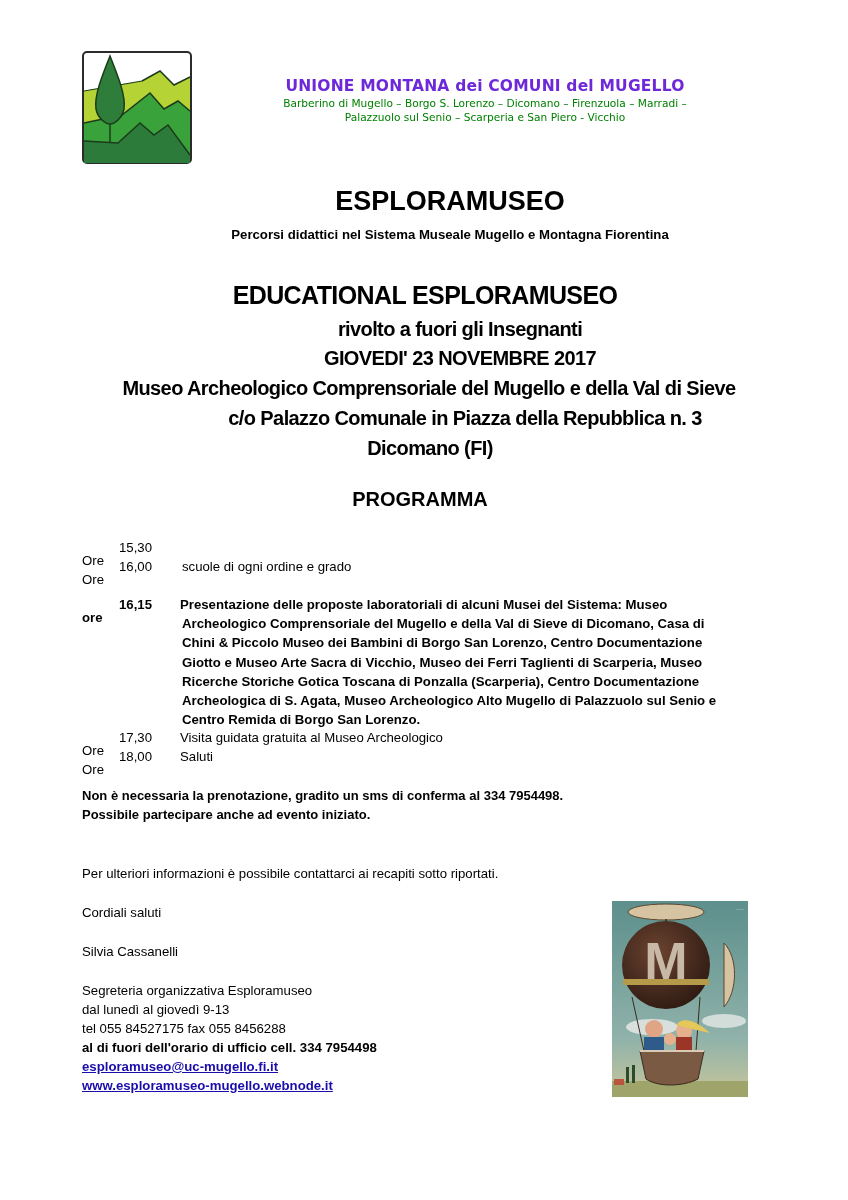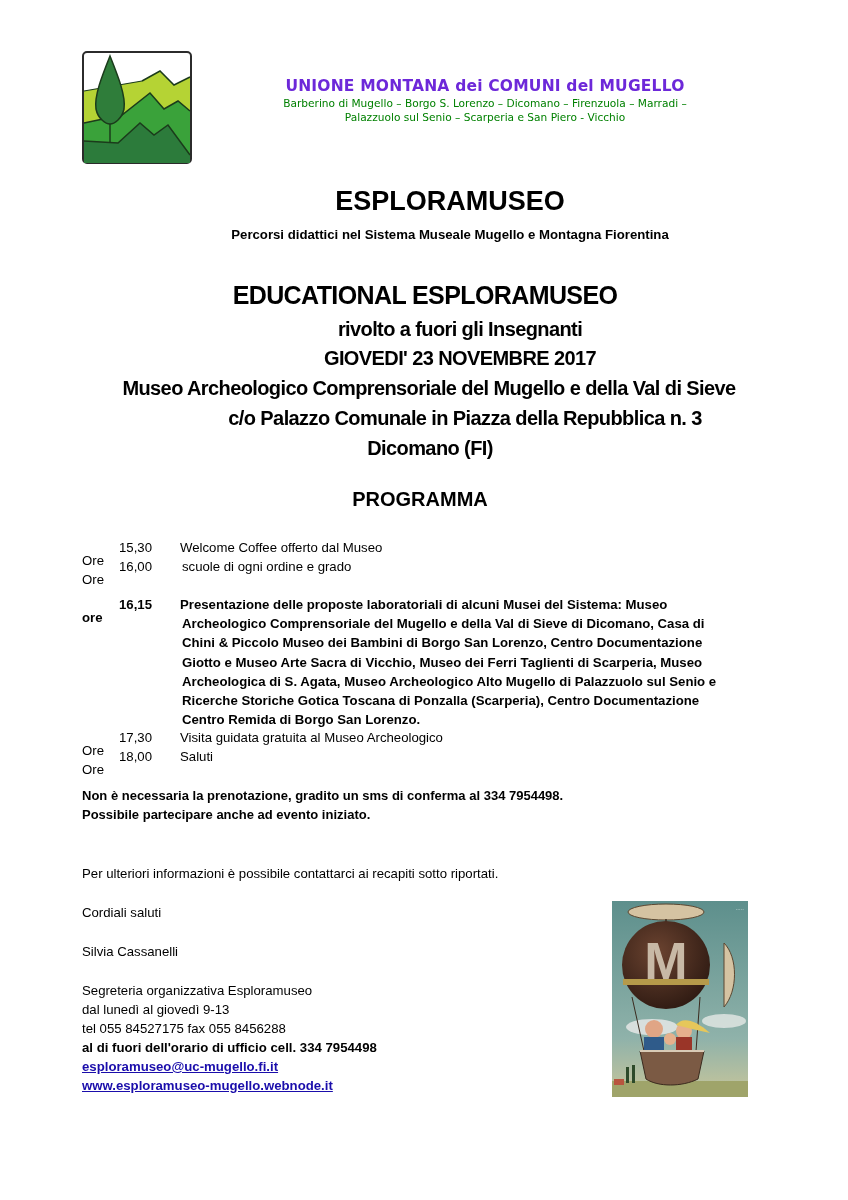--- a/index.html
+++ b/index.html
@@ -59,43 +59,40 @@
 <div class="abs cond h-date" style="text-align:center;">GIOVEDI' 23 NOVEMBRE 2017</div>
 <div class="abs cond h-museo" style="text-align:center;">Museo Archeologico Comprensoriale del Mugello e della Val di Sieve</div>
 <div class="abs cond h-co" style="text-align:center;">c/o Palazzo Comunale in Piazza della Repubblica n. 3</div>
 <div class="abs cond h-dic" style="text-align:center;">Dicomano  (FI)</div>
 
 <div class="abs h-prog">PROGRAMMA</div>
 
 <div class="abs prog-row" style="top:538px;">
   <span class="ore">Ore</span>
   <span class="time">15,30</span>
-  <span class="desc">
-    <span>Welcome Coffee offerto dal Museo</span>
-  </span>
 </div>
 
 <div class="abs prog-row" style="top:557px;">
   <span class="ore">Ore</span>
   <span class="time">16,00</span>
   <span class="desc">
     <span class="cont">scuole di ogni ordine e grado</span>
   </span>
 </div>
 
 <div class="abs prog-row bold" style="top:595px;">
   <span class="ore">ore</span>
   <span class="time">16,15</span>
   <span class="desc">
     <span>Presentazione delle proposte laboratoriali di alcuni Musei del Sistema: Museo</span>
     <span class="cont">Archeologico Comprensoriale del Mugello e della Val di Sieve  di Dicomano, Casa di</span>
     <span class="cont">Chini &amp; Piccolo Museo dei Bambini di Borgo San Lorenzo,  Centro Documentazione</span>
     <span class="cont">Giotto e Museo Arte Sacra di Vicchio, Museo dei Ferri Taglienti di Scarperia, Museo</span>
+    <span class="cont">Ricerche Storiche Gotica Toscana di Ponzalla (Scarperia), Centro Documentazione</span>
     <span class="cont">Archeologica di S. Agata, Museo Archeologico Alto Mugello di Palazzuolo sul Senio e</span>
-    <span class="cont">Ricerche Storiche Gotica Toscana di Ponzalla (Scarperia), Centro Documentazione</span>
     <span class="cont">Centro Remida di Borgo San Lorenzo.</span>
   </span>
 </div>
 
 <div class="abs prog-row" style="top:728px;">
   <span class="ore">Ore</span>
   <span class="time">17,30</span>
   <span class="desc">
     <span>Visita guidata gratuita al Museo Archeologico</span>
   </span>

